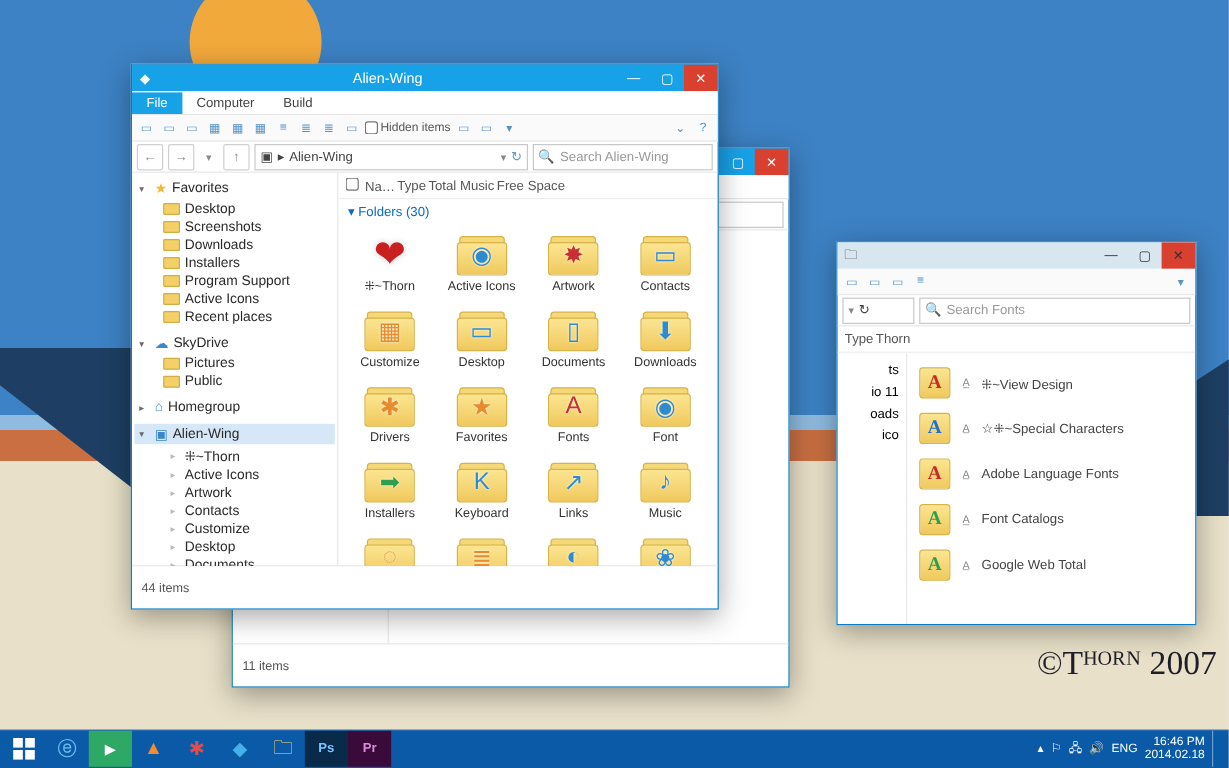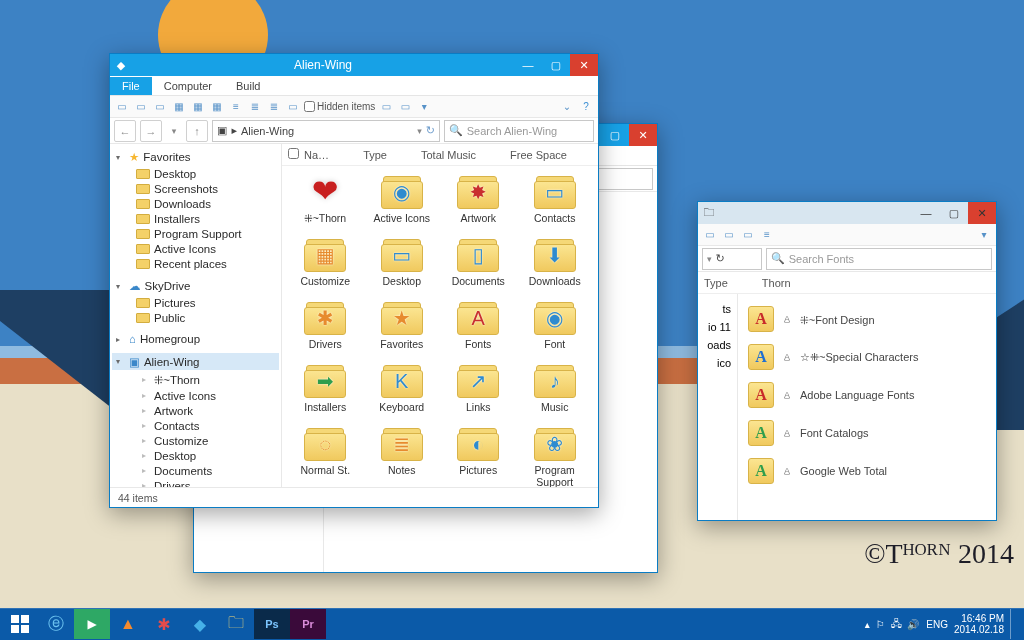--- a/index.html
+++ b/index.html
@@ -40,58 +40,58 @@
   .search-box .sico{color:#6a9acb; font-size:11px;}
   .body { flex:1; display:flex; overflow:hidden; }
   .navpane { width:172px; border-right:1px solid #e8e8e8; overflow:auto; padding:4px 2px; font-size:11.5px; color:#2a2a2a;}
   .navgroup { margin-bottom:6px;}
   .navhead { display:flex; align-items:center; gap:4px; padding:2px 4px; cursor:pointer;}
   .navhead .tw { color:#6b6b6b; font-size:8px; width:9px; display:inline-block;}
   .navitem { display:flex; align-items:center; gap:4px; padding:1.5px 4px 1.5px 24px; cursor:pointer; white-space:nowrap; overflow:hidden; text-overflow:ellipsis;}
   .navitem.sel { background:#d6e8f7;}
   .navitem .mini { width:14px; height:10px; background:#f4d168; border:1px solid #d3ad3f; border-radius:1px; display:inline-block;}
   .content { flex:1; display:flex; flex-direction:column; }
-  .colhead { height:22px; border-bottom:1px solid #eee; display:flex; align-items:center; font-size:11px; color:#555; padding-left:6px; gap:34px;}
+  .colhead { height:22px; border-bottom:1px solid #eee; display:flex; align-items:center; font-size:11px; color:#555; padding-left:6px; gap:2px;}
   .colhead input{width:11px;height:11px;margin:0 2px 0 0;}
   .grouphead { font-size:11px; color:#0a6ac4; padding:4px 8px;}
   .grouphead::before{content:"▾ "; color:#0a6ac4;}
   .iconview { flex:1; overflow:auto; padding:4px 6px 6px 6px;}
   .grid { display:grid; grid-template-columns:repeat(4,1fr); gap:6px 2px;}
   .tile { display:flex; flex-direction:column; align-items:center; gap:3px; padding:3px 2px; font-size:10.5px; text-align:center; cursor:pointer; color:#333;}
   .folder { position:relative; width:46px; height:36px;}
   .fback { position:absolute; top:3px; left:4px; width:38px; height:30px; background:#f5d877; border:1px solid #d8b348; border-radius:3px;}
   .ffront { position:absolute; top:8px; left:2px; width:42px; height:28px; background:linear-gradient(#fbe591,#f0c95e); border:1px solid #d8b348; border-radius:3px;}
   .overlay { position:absolute; left:50%; top:50%; transform:translate(-50%,-45%); font-size:20px; color:#2f8bcf; text-shadow:0 0 2px #fff;}
   .name { max-width:70px; line-height:12px;}
-  .status { height:20px; border-top:1px solid #e8e8e8; font-size:10.5px; color:#555; display:flex; align-items:center; padding:0 8px;}
+  .status { height:36px; border-top:1px solid #e8e8e8; font-size:10.5px; color:#555; display:flex; align-items:center; padding:0 8px;}
 
   
   .backcontent { flex:1; overflow:auto; font-size:11px; color:#444; padding:6px 10px;}
   .brow { display:flex; align-items:center; gap:8px; padding:4px 0; cursor:pointer;}
   .brow .mini2 { width:22px; height:16px; background:#f4d168; border:1px solid #d3ad3f; border-radius:2px; display:inline-block;}
   .fontrow { display:flex; align-items:center; gap:10px; padding:6px 0; cursor:pointer;}
   .fA { width:26px; height:26px; background:linear-gradient(#fbe591,#f0c95e); border:1px solid #d8b348; border-radius:3px; display:flex; align-items:center; justify-content:center; }
   .fA span{font-family:Georgia,serif; font-weight:bold; font-size:16px;}
   .navitem2 { display:flex; align-items:center; gap:4px; padding:1.5px 4px 1.5px 30px; cursor:pointer;}
-  .partial-left { width:40px; border-right:1px solid #e8e8e8; overflow:hidden; font-size:11px; padding-top:6px;}
+  .partial-left { width:58px; border-right:1px solid #e8e8e8; overflow:hidden; font-size:11px; padding-top:6px;}
   .partial-left .pi{padding:3px 6px; white-space:nowrap; overflow:hidden; text-overflow:ellipsis; cursor:pointer; text-align:right;}
 
   
   .i-star{color:#f7b731;}
   .overlay.red{color:#c92f2f;} .overlay.green{color:#2f9e4d;} .overlay.orange{color:#e78b2e;}
   .start-logo { width:18px; height:18px; display:grid; grid-template-columns:1fr 1fr; grid-template-rows:1fr 1fr; gap:2px;}
   .start-logo div{background:#fff;}
 </style>
 </head>
 <body>
 
 <div class="sun"></div>
 <div class="mountain" style="left:-40px; bottom:210px; border-width:0 180px 140px 0; border-color:transparent #1e3f63 transparent transparent;"></div>
 <div class="mountain" style="right:-30px; bottom:210px; border-width:0 0 150px 230px; border-color:transparent transparent #1e3f63 transparent;"></div>
-<div class="signature">©Tᴴᴼᴿᴺ 2014</div>
+<div class="signature">©Tᴴᴼᴿᴺ 2007</div>
 <div class="watermark">
 </div>
 
 <div class="win" style="left:193px; top:123px; width:465px; height:450px;">
   <div class="titlebar">
     <span class="ticon">🗀</span>
     <span class="title"></span>
     <div class="wbtns">
       <div class="wb">—</div>
       <div class="wb">▢</div>
@@ -113,20 +113,21 @@
     <div class="content">
       <div class="backcontent" id="back1rows">
           <div class="brow"><span class="mini2"></span>Textures - PSD</div>
           <div class="brow"><span class="mini2"></span>Graphics</div>
           <div class="brow"><span class="mini2"></span>io 11</div>
           <div class="brow"><span class="mini2"></span>oads</div>
           <div class="brow"><span class="mini2"></span>ico</div>
         </div>
     </div>
   </div>
+  <div class="status">11 items</div>
 </div>
 
 <div class="win" style="left:697px; top:201px; width:300px; height:320px;">
   <div class="titlebar" style="background:#d8e6f0; color:#333;">
     <span class="ticon">🗀</span>
     <span class="title"></span>
     <div class="wbtns">
       <div class="wb" style="color:#333">—</div>
       <div class="wb" style="color:#333">▢</div>
       <div class="wb close">✕</div>
@@ -157,21 +158,21 @@
         <div class="pi">io 11</div>
         <div class="pi">oads</div>
         <div class="pi">ico</div>
     </div>
     <div class="backcontent" id="fontrows">
         <div class="fontrow">
        <div class="fA">
             <span style="color:#c82a2a">A</span>
           </div>
        <span style="color:#888;font-size:9px">A̲</span>
-       <span>⁜~Font Design</span>
+       <span>⁜~View Design</span>
         </div>
         <div class="fontrow">
        <div class="fA">
             <span style="color:#1f6fd1">A</span>
           </div>
        <span style="color:#888;font-size:9px">A̲</span>
        <span>☆⁜~Special Characters</span>
         </div>
         <div class="fontrow">
        <div class="fA">
@@ -285,20 +286,21 @@
           <div class="navitem2"><span class="tw" style="color:#bbb;font-size:8px">▸</span><span class="mini"></span>Drivers</div>
         </div>
       </div>
     <div class="content">
       <div class="colhead">
         <label><input type="checkbox" style=""> <span>Na…</span></label>
         <span>Type</span>
         <span>Total Music</span>
         <span>Free Space</span>
       </div>
+      <div class="grouphead">Folders (30)</div>
       <div class="iconview">
         <div class="grid" id="mainGrid">
             <div class="tile">
         <div style="width:46px;height:36px;display:flex;align-items:center;justify-content:center;">
           <span style="font-size:32px;color:#c82020;text-shadow:0 0 0 #fff,0 0 6px rgba(0,0,0,.2)">❤</span>
               </div>
         <div class="name">⁜~Thorn</div>
             </div>
             <div class="tile">
       <div class="folder">

